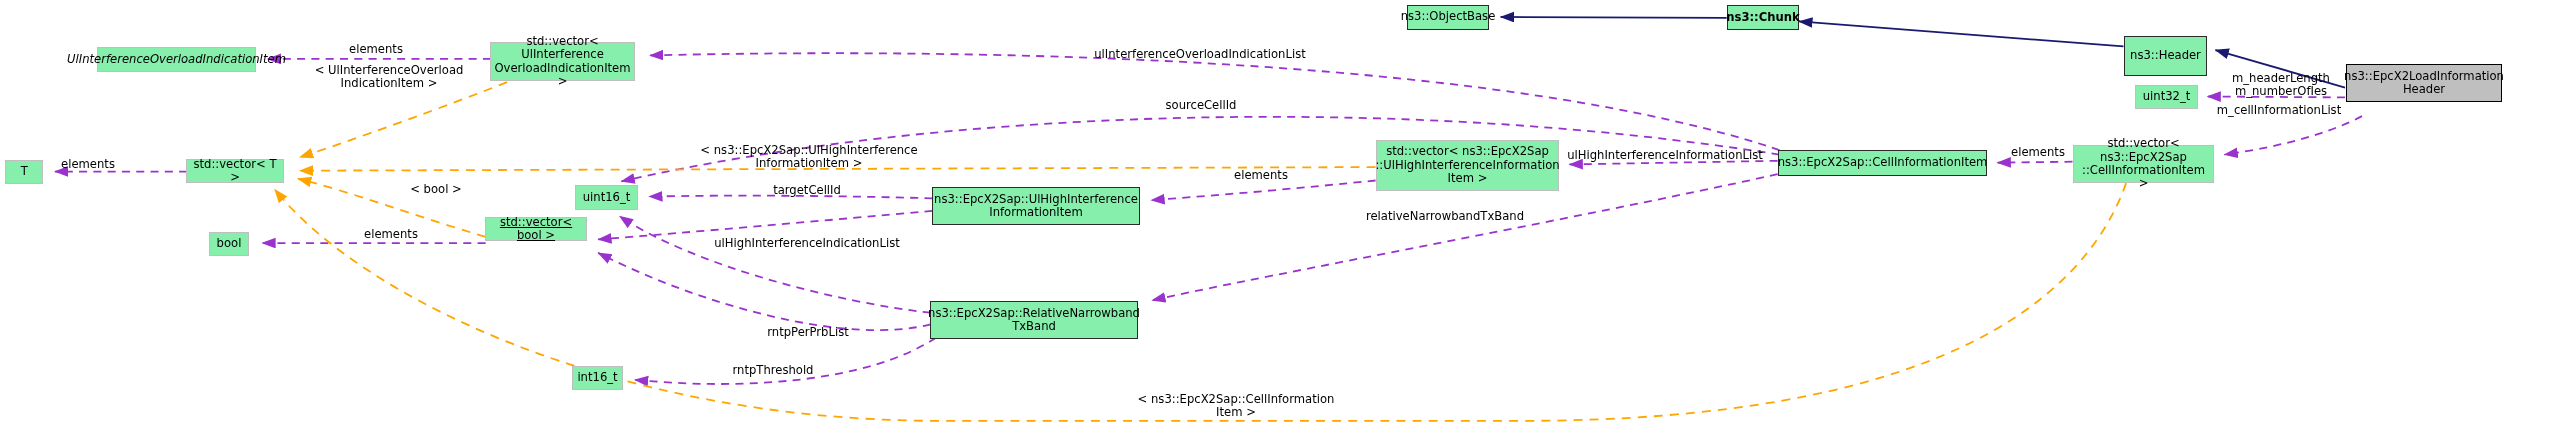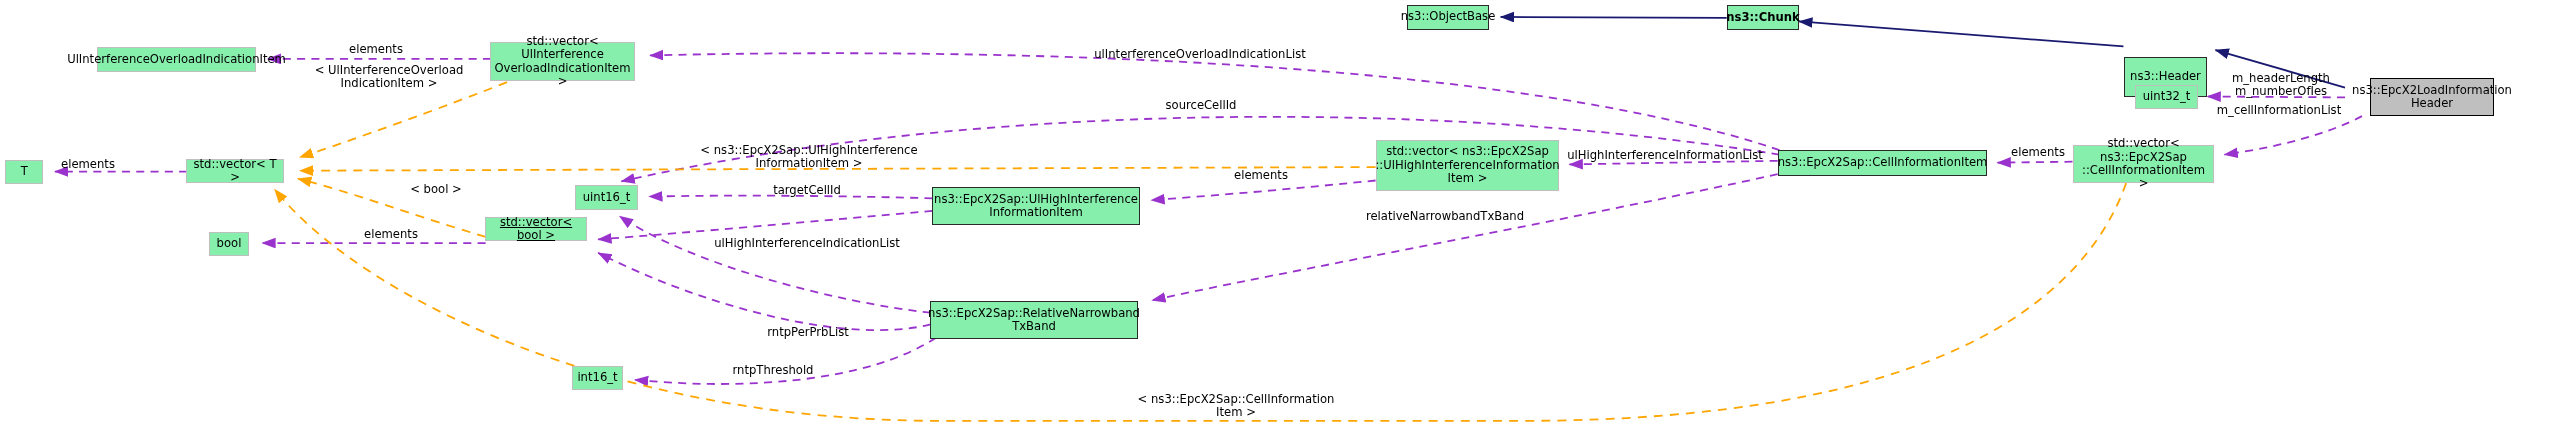--- a/index.html
+++ b/index.html
@@ -58,28 +58,28 @@
     </g>
 
     <g stroke="#ffa500" stroke-width="2" fill="none" stroke-dasharray="10,8">
       <path d="M566,92 C500,118 390,158 334,176" marker-end="url(#mOrange)"></path>
       <path d="M1538,187 L334,191" marker-end="url(#mOrange)"></path>
       <path d="M542,265 C470,244 392,215 332,200" marker-end="url(#mOrange)"></path>
       <path d="M2378,205 C2330,340 2160,471 1700,471 L1050,471 C680,471 400,330 306,212" marker-end="url(#mOrange)"></path>
     </g>
   </svg>
 
-  <div class="node plain" style="left:97px;top:47px;width:159px;height:25px;">UlInterferenceOverloadIndicationItem</div>
+  <div class="node plain" style="left:97px;top:47px;width:159px;height:25px;font-style:italic;">UlInterferenceOverloadIndicationItem</div>
   <div class="node plain" style="left:490px;top:42px;width:145px;height:39px;">std::vector&lt; UlInterference
 OverloadIndicationItem &gt;</div>
   <div class="node cls" style="left:1407px;top:4.5px;width:82px;height:25px;">ns3::ObjectBase</div>
   <div class="node cls" style="left:1727px;top:5.4px;width:72px;height:25px;font-weight:bold;">ns3::Chunk</div>
-  <div class="node cls" style="left:2124px;top:36px;width:83px;height:40px;margin-top:21px;">ns3::Header</div>
+  <div class="node cls" style="left:2124px;top:36px;width:83px;height:40px;">ns3::Header</div>
   <div class="node plain" style="left:2135px;top:85px;width:63px;height:24px;">uint32_t</div>
-  <div class="node hl" style="left:2346px;top:78px;width:124px;height:38px;margin-left:24px;">ns3::EpcX2LoadInformation
+  <div class="node hl" style="left:2346px;top:64px;width:156px;height:38px;">ns3::EpcX2LoadInformation
 Header</div>
   <div class="node plain" style="left:2073px;top:145px;width:141px;height:38px;">std::vector&lt; ns3::EpcX2Sap
 ::CellInformationItem &gt;</div>
   <div class="node cls" style="left:1778px;top:150px;width:209px;height:26px;">ns3::EpcX2Sap::CellInformationItem</div>
   <div class="node plain" style="left:1376px;top:140px;width:183px;height:51px;">std::vector&lt; ns3::EpcX2Sap
 ::UlHighInterferenceInformation
 Item &gt;</div>
   <div class="node cls" style="left:932px;top:187px;width:208px;height:38px;">ns3::EpcX2Sap::UlHighInterference
 InformationItem</div>
   <div class="node plain" style="left:5.4px;top:160px;width:38px;height:24px;">T</div>

